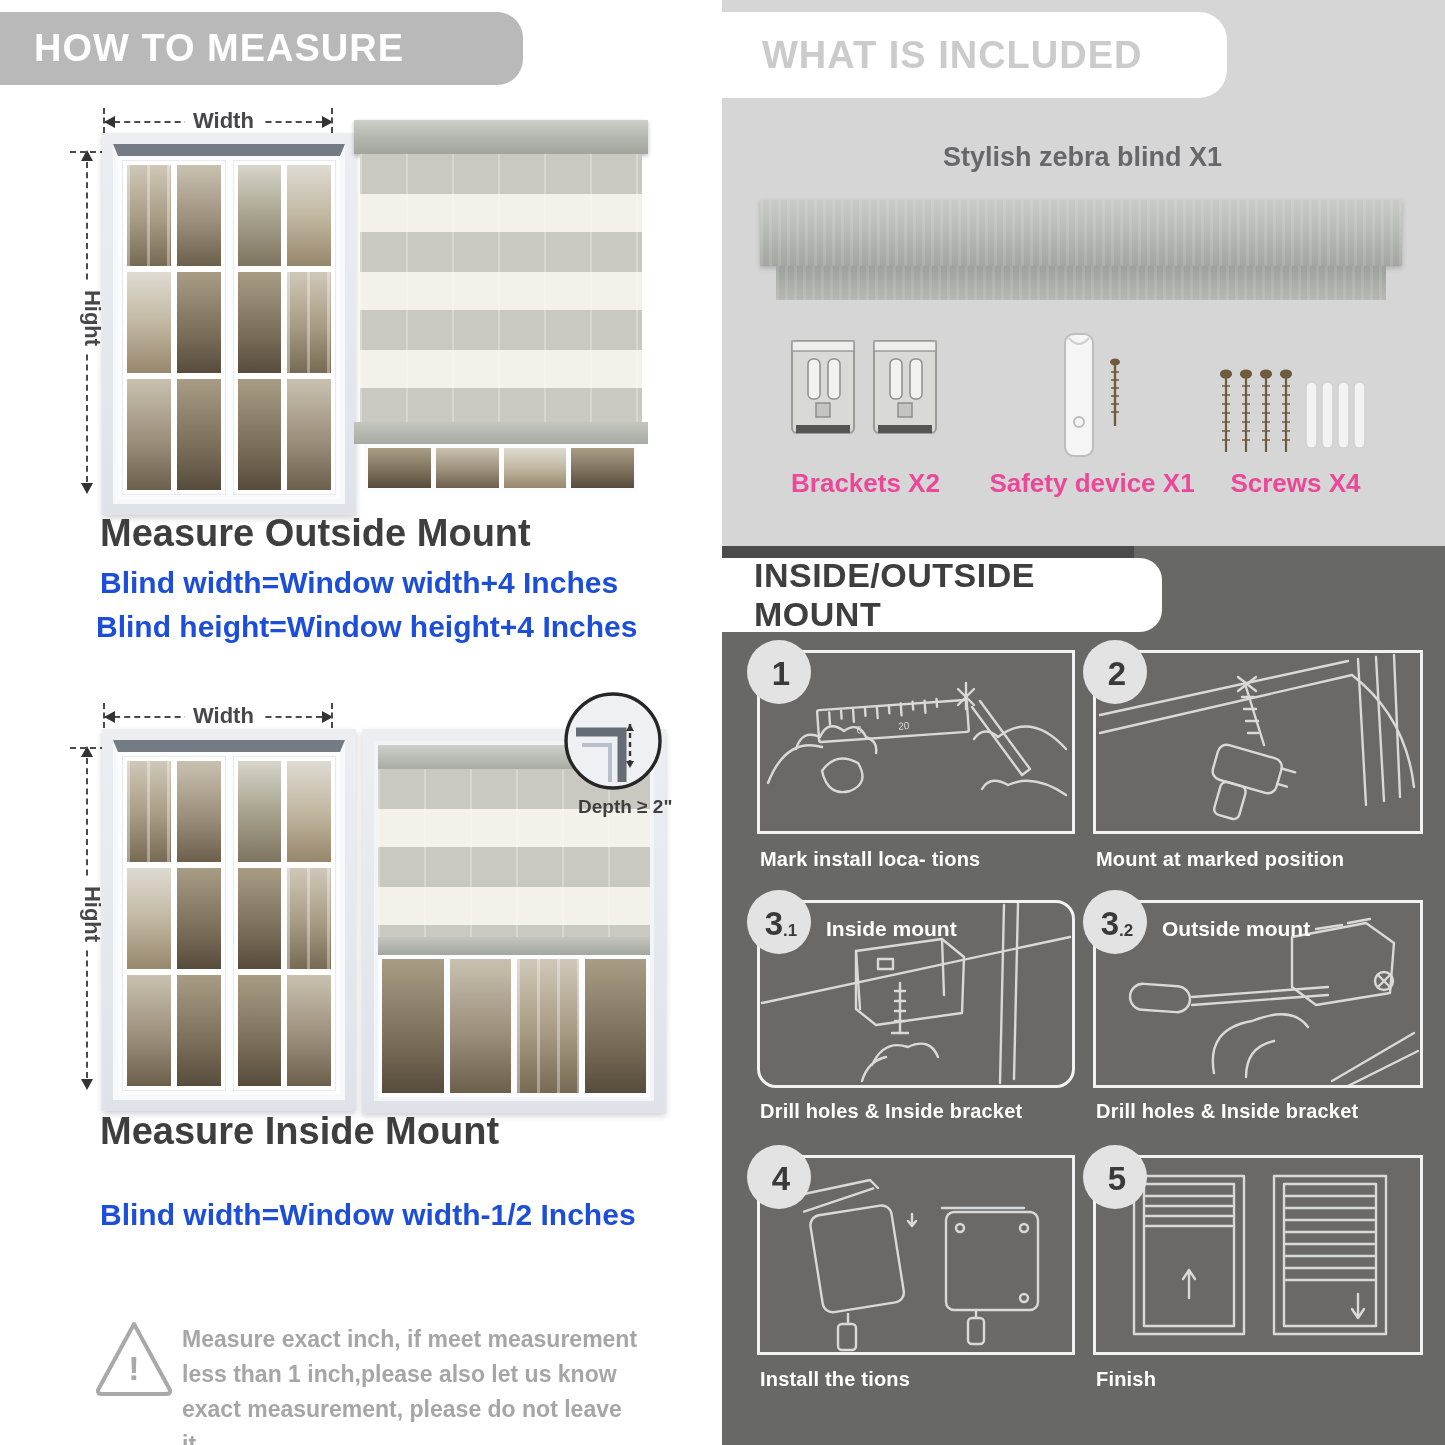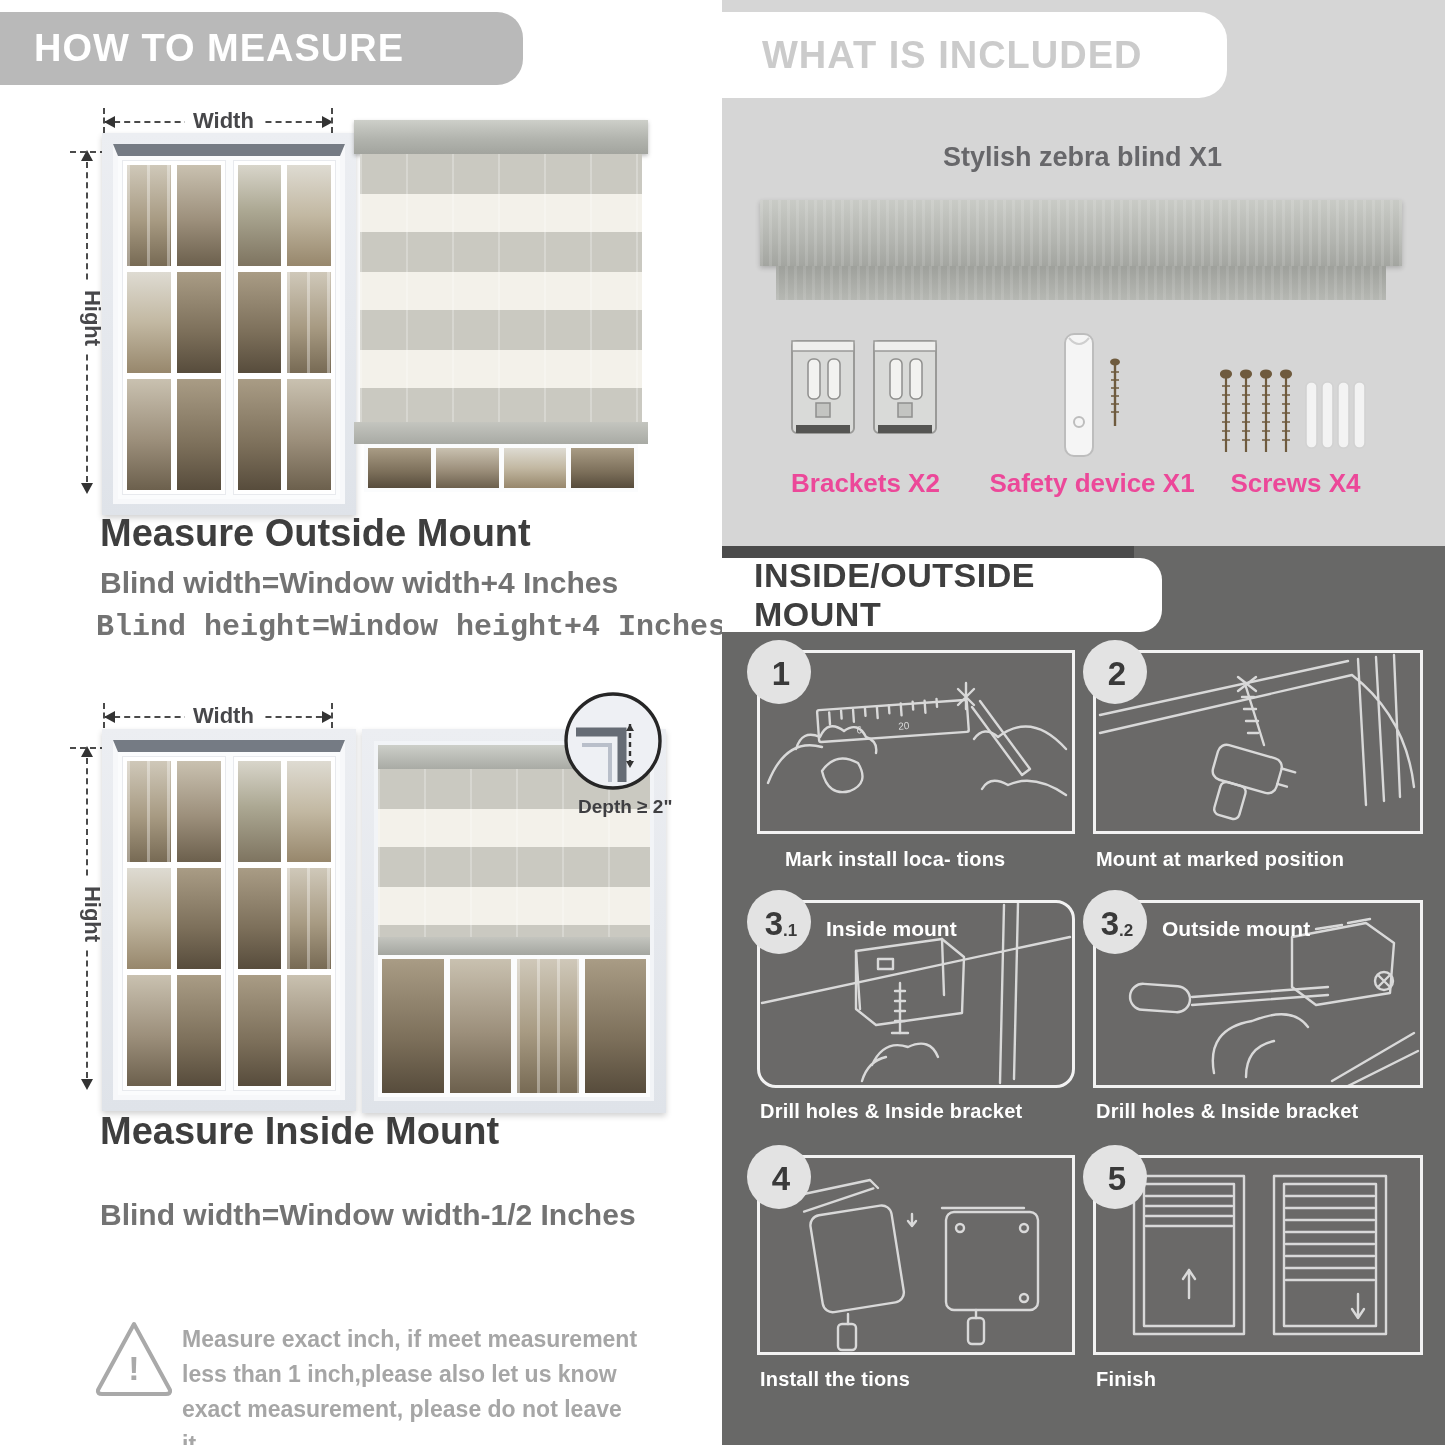--- a/index.html
+++ b/index.html
@@ -47,21 +47,21 @@
 
   
   .headrail{position:absolute;background:linear-gradient(180deg,#cdcfc9,#b2b4ae 55%,#a2a49e);
             box-shadow:0 2px 4px rgba(0,0,0,.25);}
   .zebra-tex{background-image:repeating-linear-gradient(90deg,rgba(255,255,255,.25) 0 2px,rgba(0,0,0,0) 2px 46px),
              repeating-linear-gradient(180deg,#cac9c1 0 40px,#f3f1ea 40px 78px);}
   .botrail{position:absolute;background:linear-gradient(180deg,#c4c5bf,#a8aaa4);}
 
   
   .h2{position:absolute;color:#3e3e3e;font-weight:bold;font-size:38px;}
-  .sub{position:absolute;color:#737373;font-weight:bold;font-size:30px;}
+  .sub{position:absolute;color:#1d4ed8;font-weight:bold;font-size:30px;}
   .warn-text{position:absolute;color:#a6a6a6;font-weight:600;font-size:23px;line-height:35px;width:460px;}
   .depth-label{position:absolute;color:#3f3f42;font-weight:bold;font-size:19px;}
 
   
   .right-light{position:absolute;left:722px;top:0;width:723px;height:546px;background:#d6d6d6;}
   .blind-label{position:absolute;left:760px;top:142px;width:645px;text-align:center;
                color:#67676a;font-weight:bold;font-size:27px;}
   .comp-label{position:absolute;color:#ec4899;font-weight:bold;font-size:26px;text-align:center;}
 
   
@@ -135,21 +135,21 @@
     <div class="abs" style="left:364px;top:444px;width:274px;height:48px;background:#fbfcfd;display:flex;gap:5px;padding:4px;box-sizing:border-box;">
       <div class="pane pe" style="flex:1"></div>
       <div class="pane pc" style="flex:1"></div>
       <div class="pane pb" style="flex:1"></div>
       <div class="pane pe" style="flex:1"></div>
     </div>
   </div>
 
   <div class="h2" style="left:100px;top:512px;">Measure Outside Mount</div>
   <div class="sub" style="left:100px;top:566px;">Blind width=Window width+4 Inches</div>
-  <div class="sub" style="left:96px;top:610px;font-family:Liberation Mono, monospace;">Blind height=Window height+4 Inches</div>
+  <div class="sub" style="left:96px;top:610px;">Blind height=Window height+4 Inches</div>
 
   <div>
     <div class="harrow abs" style="left:104px;top:716px;width:228px;"></div>
     <div class="ah ah-left" style="left:104px;top:711px;"></div>
     <div class="ah ah-right" style="left:322px;top:711px;"></div>
     <div class="ext" style="left:103px;top:703px;height:44px;"></div>
     <div class="ext" style="left:331px;top:703px;height:44px;"></div>
     <span class="dim-label" style="left:185px;top:703px;">Width</span>
   </div>
 
@@ -308,21 +308,21 @@
         <rect x="58" y="52" width="150" height="32" rx="2"></rect>
         <path d="M70 55v12M82 54v8M94 54v12M106 53v8M118 52v12M130 52v8M142 51v12M154 50v8M166 50v12M178 49v8" stroke-width="1.6"></path>
         <text x="96" y="78" font-size="10" fill="#d8d8d8" stroke="none" font-family="Liberation Sans, sans-serif">6</text>
         <text x="138" y="77" font-size="10" fill="#d8d8d8" stroke="none" font-family="Liberation Sans, sans-serif">20</text>
       </g>
       <path d="M198 36 l16 16 M214 36 l-16 16 M206 30 v26" stroke-width="2"></path>
       <path d="M212 54 L262 122 M220 48 L270 116 M262 122 L270 116"></path>
       <path d="M306 96 Q272 58 238 84 M238 84 Q224 72 214 86 M306 142 Q274 120 248 132 M248 132 Q230 122 222 136"></path>
     </svg>
   </div>
-  <div class="caption" style="left:760px;top:848px;margin-left:25px;">Mark install loca- tions</div>
+  <div class="caption" style="left:760px;top:848px;">Mark install loca- tions</div>
 
   <div class="panel" style="left:1093px;top:650px;width:330px;height:184px;">
     <svg class="lineart" viewBox="0 0 324 178">
       <path d="M4 62 L252 8 M4 80 L256 22 M262 6 L270 152 M280 4 L288 148 M298 2 L304 144 M256 22 Q310 64 318 134"></path>
       <path d="M168 92 L150 34"></path>
       <path d="M146 44h12M148 56h12M150 68h12M152 80h10" stroke-width="1.6"></path>
       <path d="M142 24 l18 14 M160 24 l-18 14" stroke-width="2"></path>
       <g transform="rotate(16 150 124)">
         <rect x="116" y="98" width="66" height="36" rx="9"></rect>
         <rect x="128" y="134" width="26" height="34" rx="6"></rect>

